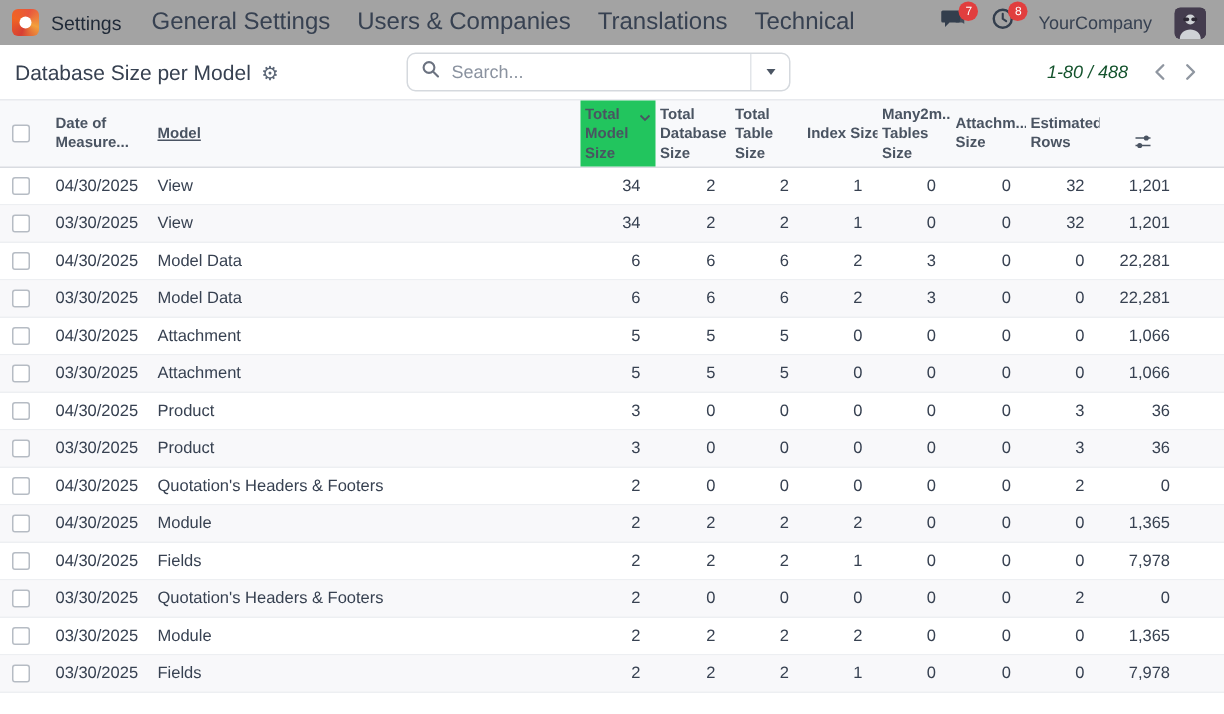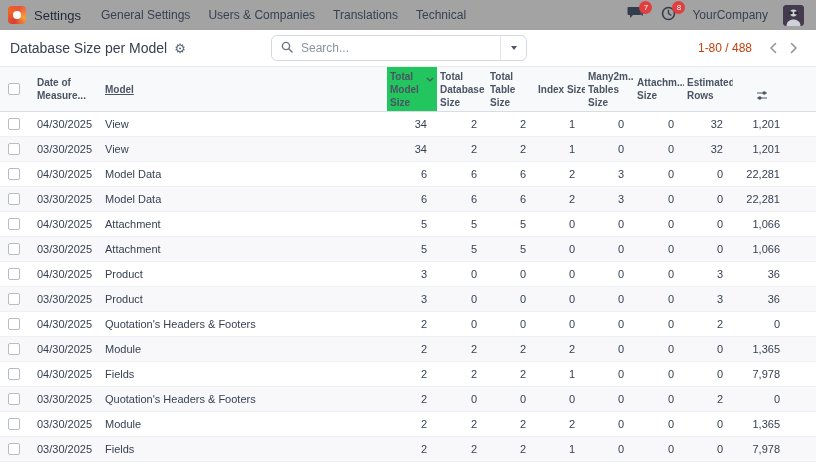--- a/index.html
+++ b/index.html
@@ -9,21 +9,21 @@
     background:#fff; color:#374151;
     font-family:"Liberation Sans", sans-serif;
   }
 
   
   .topbar { height:30px; display:flex; align-items:center; padding:0 12px 0 8px; background:#a3a3a3; }
   .app-icon { width:18px; height:18px; border-radius:4px; position:relative; margin-right:8px;
     background:conic-gradient(from 20deg, #e8553d, #f3a03c, #d63f34, #f06423, #e8553d); flex:0 0 auto; }
   .app-icon::after { content:""; position:absolute; inset:5px; background:#fff; border-radius:50%; }
   .app-name { font-size:13px; color:#1f2937; font-weight:500; margin-right:20px; }
-  .menu-item { font-size:12px; color:#374151; margin-right:18px; cursor:default; }
+  .menu-item { font-size:16px; color:#374151; margin-right:18px; cursor:default; }
   .topbar-right { margin-left:auto; display:flex; align-items:center; gap:15px; }
   .icon-btn { position:relative; width:18px; height:16px; display:flex; align-items:center; justify-content:center; }
   .badge { position:absolute; top:-6px; right:-8px; min-width:13px; height:13px; border-radius:7px;
     background:#e13e3e; color:#fff; font-size:8px; line-height:13px; text-align:center; padding:0 3px; }
   .company { font-size:12px; color:#374151; }
   .avatar { width:21px; height:21px; border-radius:4px; background:#443c4e;
     display:flex; align-items:center; justify-content:center; overflow:hidden; }
 
   
   .control-panel { height:36px; position:relative; display:flex; align-items:center; padding:0 12px 0 10px; background:#fff; }
@@ -31,21 +31,21 @@
   .cp-gear { margin-left:7px; font-size:13px; color:#5b6676; line-height:1; cursor:pointer; }
   .search-bar { position:absolute; left:271px; top:5px; width:256px; height:26px;
     border:1px solid #d5d9de; border-radius:6px; background:#fff; display:flex; align-items:stretch; }
   .search-main { flex:1; display:flex; align-items:center; gap:6px; padding:0 9px; }
   .search-input { border:none; outline:none; flex:1; min-width:0; font-size:12px; color:#374151;
     font-family:"Liberation Sans", sans-serif; background:transparent; }
   .search-input::placeholder { color:#8b93a0; }
   .search-toggle { width:26px; border-left:1px solid #e2e5e9; display:flex; align-items:center; justify-content:center; cursor:pointer; }
   .caret-down { width:0; height:0; border-left:3.5px solid transparent; border-right:3.5px solid transparent; border-top:4px solid #4b5563; }
   .cp-right { margin-left:auto; display:flex; align-items:center; }
-  .pager-text { font-size:12px; color:#c2410c; margin-right:10px; }
+  .pager-text { font-size:12px; color:#14532d; margin-right:10px;font-style:italic; }
   .pager-btn { width:21px; height:22px; display:flex; align-items:center; justify-content:center; border-radius:4px; cursor:pointer; }
 
   
   .grid-row { display:grid; align-items:center;
     grid-template-columns:28px 72px 1fr 50px 50px 49px 49px 49px 50px 49px 57px 26px; }
   .list-header { background:#f8f9fb; border-top:1px solid #e8eaee; border-bottom:1px solid #d9dce1;
     height:46px; font-weight:600; font-size:10px; line-height:1.3; color:#4a5462; }
   .hc { padding:0 3px; overflow:hidden; }
   .hc-date { padding-left:9px; }
   .hc-model { padding-left:5px;text-decoration:underline; }

